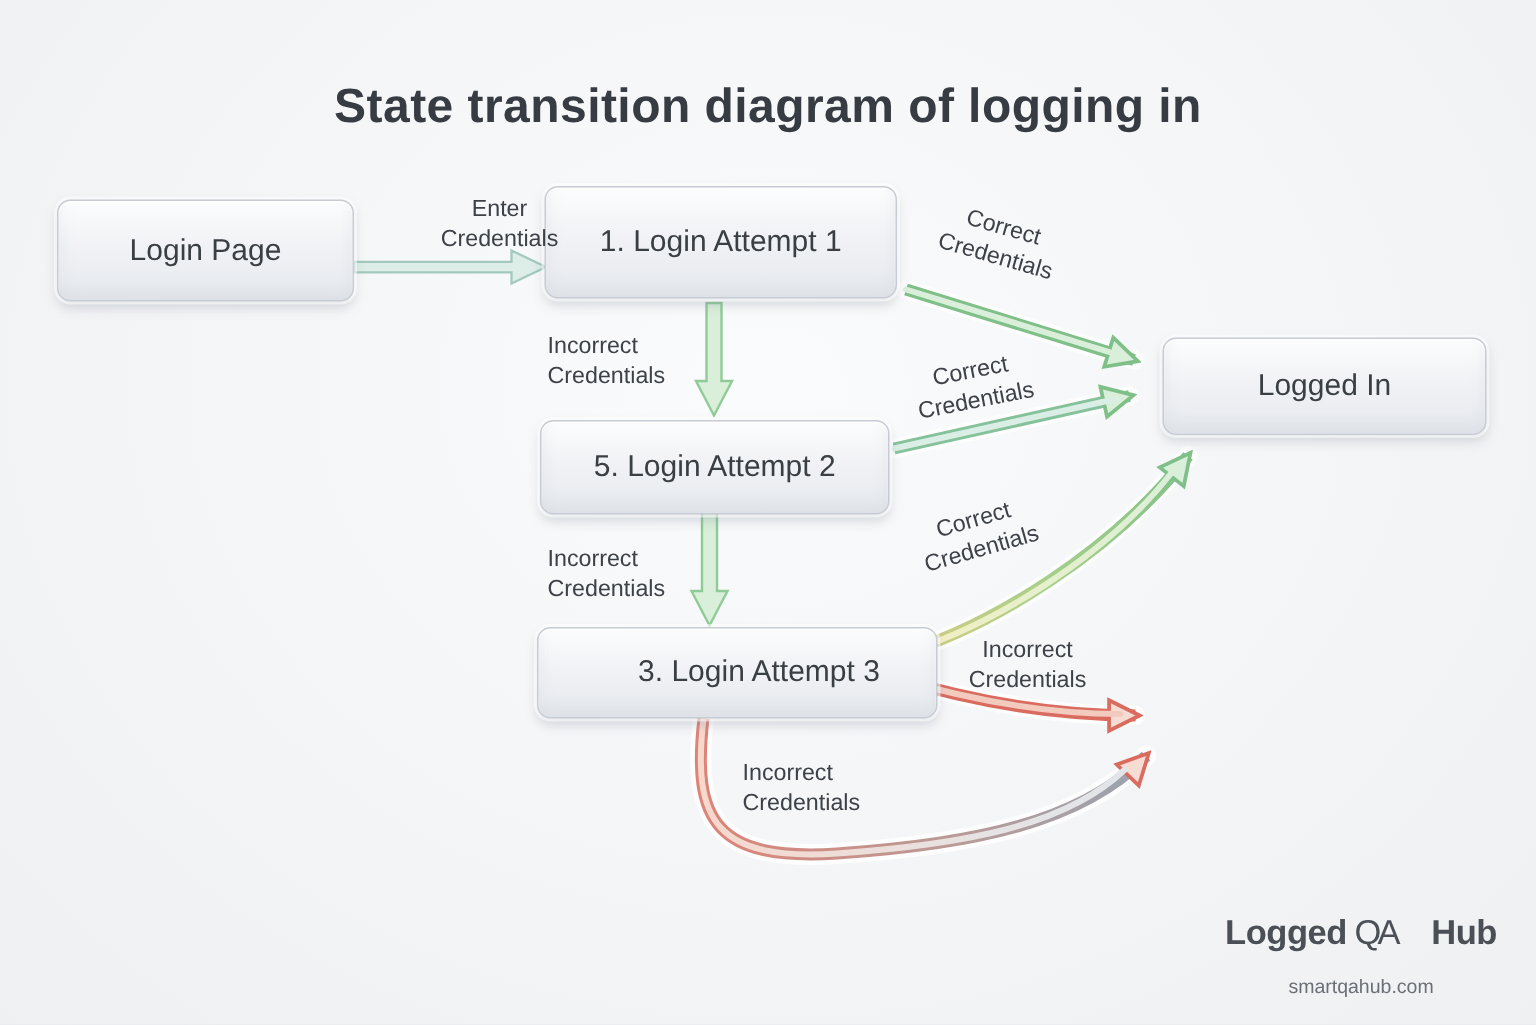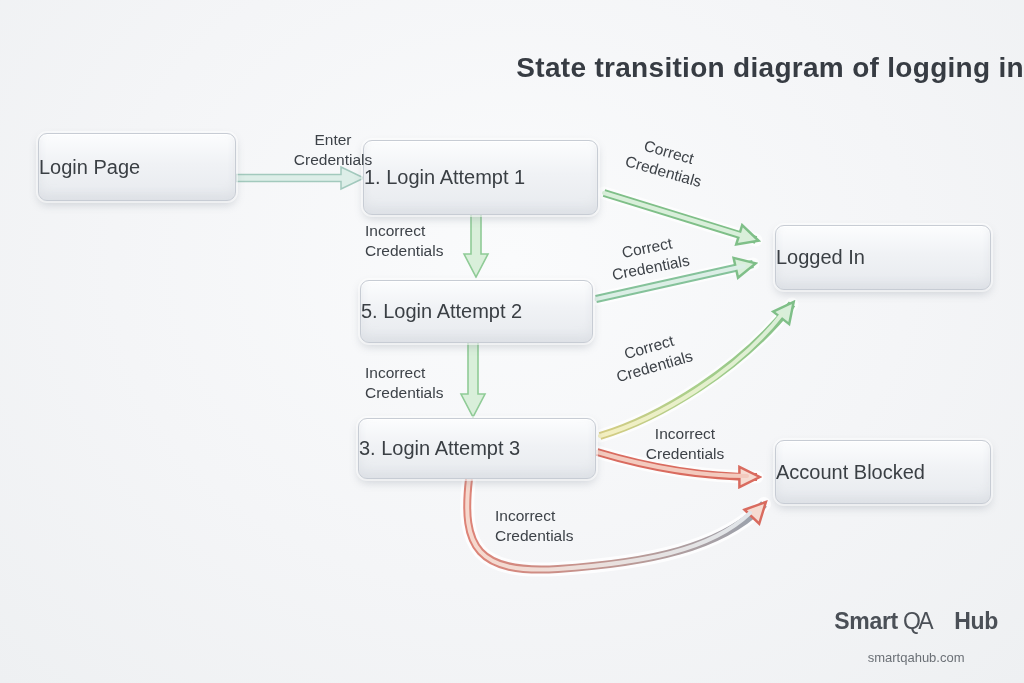--- a/index.html
+++ b/index.html
@@ -2,25 +2,25 @@
 <html><head>
 <meta charset="utf-8">
 <style>
   html,body{margin:0;padding:0;background:#e9ebee;}
   .canvas{
     position:relative;width:1024px;height:683px;overflow:hidden;
     background:radial-gradient(ellipse at 50% 38%, #fafbfc 0%, #f4f5f7 55%, #eef0f2 100%);
     font-family:"Liberation Sans", sans-serif;color:#3c4146;
   }
   .title{
-    position:absolute;top:52px;left:0;width:100%;text-align:right;
-    font-size:28px;font-weight:700;color:#373c43;letter-spacing:.3px;
+    position:absolute;top:52px;left:0;width:100%;text-align:center;
+    font-size:32px;font-weight:700;color:#373c43;letter-spacing:.3px;
   }
   .node{
-    position:absolute;display:flex;align-items:center;justify-content:flex-start;
+    position:absolute;display:flex;align-items:center;justify-content:center;
     background:linear-gradient(180deg,#fcfdfe 0%,#f0f2f5 45%,#e7eaee 100%);
     border:1px solid #c7ccd4;border-radius:9px;
     box-shadow:0 0 0 2px rgba(255,255,255,.55), 0 4px 8px rgba(125,135,150,.30),
                inset 0 1px 1px rgba(255,255,255,.95), inset 0 -6px 10px rgba(185,192,202,.22);
     font-size:20px;color:#3a3f44;text-align:center;
   }
   .edge-label{
     position:absolute;font-size:15.5px;line-height:1.32;color:#3d4248;
   }
   .c{text-align:center;}
@@ -108,56 +108,53 @@
       <path d="M469,479 C461,548 478,574 558,569 C642,563 710,551 750,513" stroke="url(#gRGlight)" stroke-width="4" fill="none" stroke-linecap="round"></path>
     </g>
   </svg>
 
   <div class="title">State transition diagram of logging in</div>
 
   <div class="node" style="left:38px;top:133px;width:196px;height:66px;">
     <span>Login Page</span>
   </div>
 
-  <div class="node" style="left:363px;top:140px;width:233px;height:73px;">
+  <div class="node" style="left:363px;top:124px;width:233px;height:73px;">
     <span>1. Login Attempt 1</span>
   </div>
 
   <div class="node" style="left:360px;top:280px;width:231px;height:61px;">
     <span>5. Login Attempt 2</span>
   </div>
 
-  <div class="node" style="left:358px;top:418px;width:236px;height:59px;">
+  <div class="node" style="left:358px;top:418px;width:236px;height:59px;padding-left:29px;">
     <span>3. Login Attempt 3</span>
   </div>
 
   <div class="node" style="left:775px;top:225px;width:214px;height:63px;">
     <span>Logged In</span>
   </div>
 
-  <div class="node" style="left:775px;top:440px;width:214px;height:62px;">
-    <span>Account Blocked</span>
-  </div>
 
   <div class="edge-label c" style="left:237px;top:130px;width:112px;margin-left:40px;">Enter Credentials</div>
 
   <div class="edge-label" style="left:365px;top:221px;width:105px;">Incorrect Credentials</div>
 
   <div class="edge-label c" style="left:606px;top:142px;width:120px;transform:rotate(16deg);">Correct Credentials</div>
 
   <div class="edge-label c" style="left:590px;top:238px;width:118px;transform:rotate(-11deg);">Correct Credentials</div>
 
   <div class="edge-label" style="left:365px;top:363px;width:105px;">Incorrect Credentials</div>
 
   <div class="edge-label c" style="left:593px;top:337px;width:118px;transform:rotate(-16deg);">Correct Credentials</div>
 
   <div class="edge-label c" style="left:625px;top:424px;width:120px;">Incorrect Credentials</div>
 
   <div class="edge-label" style="left:495px;top:506px;width:115px;">Incorrect Credentials</div>
 
   <div class="brand">
     <div class="brand-row">
-      <span>Smart</span><span class="qa">QA</span><span class="hub">Hub</span>
+      <span>Logged</span><span class="qa">QA</span><span class="hub">Hub</span>
     </div>
     <div class="brand-url">smartqahub.com</div>
   </div>
 
 </div>
 
 </body></html>

